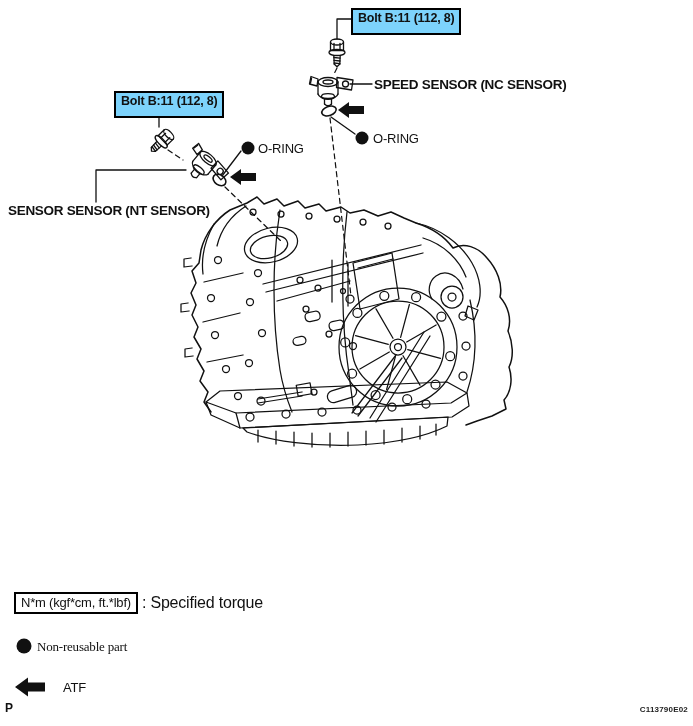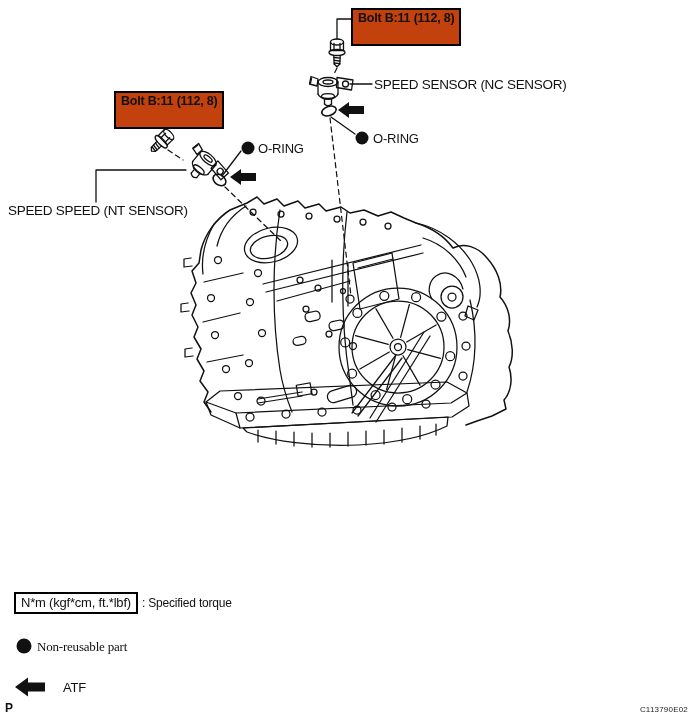--- a/index.html
+++ b/index.html
@@ -7,40 +7,40 @@
     width:693px;height:726px;position:relative;overflow:hidden;
     background:#ffffff;
     font-family:"Liberation Sans",sans-serif;
     color:#111;
     -webkit-font-smoothing:antialiased;
   }
   .abs{position:absolute;white-space:nowrap;}
   .callout-box{
     position:absolute;
     border:2px solid #000;
-    padding:1px 5px 18px 5px;
+    padding:1px 5px 7px 5px;
     font-size:12.5px;
     font-weight:bold;
     letter-spacing:-0.2px;
     line-height:15px;
-    background:#c2410c;
+    background:#7dd3fc;
   }
-  .part-label{font-size:13.5px;letter-spacing:-0.3px;line-height:15px;}
+  .part-label{font-size:13.5px;letter-spacing:-0.3px;line-height:15px;font-weight:bold;}
   .small-label{font-size:13px;letter-spacing:-0.2px;line-height:15px;}
   .legend-row{position:absolute;display:flex;align-items:center;}
   .legend-box{
     border:2px solid #000;
     padding:1px 5px 2px 5px;
     font-size:13px;
     letter-spacing:-0.2px;
     line-height:15px;
     background:#fff;
   }
-  .legend-after{font-size:12px;letter-spacing:-0.2px;margin-left:4px;text-align:center;}
-  .fig-code{font-size:8px;font-weight:normal;letter-spacing:0.2px;color:#222;text-align:right;}
+  .legend-after{font-size:16px;letter-spacing:-0.2px;margin-left:4px;text-align:center;}
+  .fig-code{font-size:8px;font-weight:bold;letter-spacing:0.2px;color:#222;text-align:right;}
   .page-marker{font-size:12px;font-weight:bold;}
   svg{position:absolute;left:0;top:0;}
   svg *{vector-effect:none;}
 </style>
 </head>
 <body>
 
 <svg width="693" height="726" viewBox="0 0 693 726">
   <g stroke="#111" stroke-width="1.3" fill="none" stroke-linecap="round" stroke-linejoin="round">
 
@@ -242,21 +242,21 @@
     <polygon points="15,687 28,677.5 28,682.5 45,682.5 45,691.5 28,691.5 28,696.5" fill="#111" stroke="none"></polygon>
   </g>
 </svg>
 
 <div class="callout-box" style="left:351px;top:8px;">Bolt B:11 (112, 8)</div>
 
 <div class="callout-box" style="left:114px;top:91px;">Bolt B:11 (112, 8)</div>
 
 <div class="abs part-label" style="left:374px;top:77px;">SPEED SENSOR (NC SENSOR)</div>
 
-<div class="abs part-label" style="left:8px;top:203px;">SPEED SPEED (NT SENSOR)</div>
+<div class="abs part-label" style="left:8px;top:203px;">SENSOR SENSOR (NT SENSOR)</div>
 
 <div class="abs small-label" style="left:373px;top:131px;">O-RING</div>
 
 <div class="abs small-label" style="left:258px;top:141px;">O-RING</div>
 
 <div class="legend-row" style="left:14px;top:592px;">
   <span class="legend-box">N*m (kgf*cm, ft.*lbf)</span>
   <span class="legend-after">: Specified torque</span>
 </div>
 

